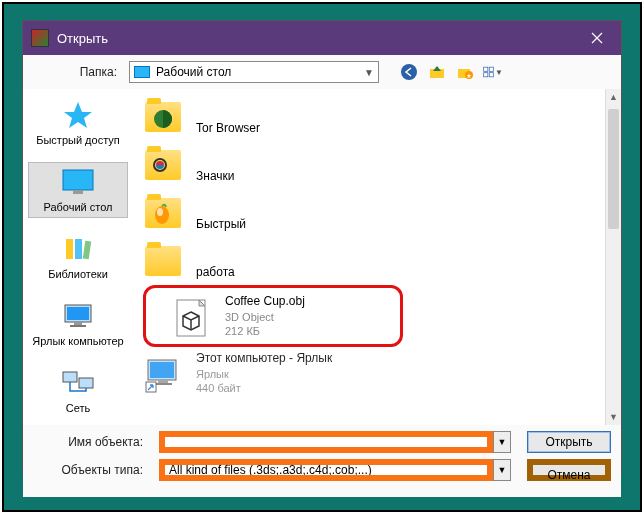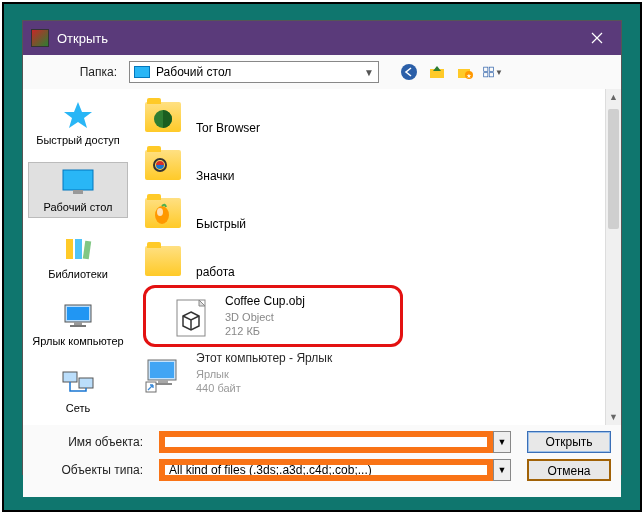--- a/index.html
+++ b/index.html
@@ -30,21 +30,21 @@
 .fitem .ftxt .meta { color: #888; font-size: 11px; }
 .highlight-box { border: 3px solid #e31111; border-radius: 12px; padding: 2px 20px; margin: 0 6px; width: 260px; }
 .highlight-box .fitem { min-height: 40px; }
 .bottom { padding: 6px 10px 10px; background: #fafafa; }
 .brow { display: flex; align-items: center; margin-bottom: 6px; gap: 16px; }
 .brow .blbl { width: 110px; text-align: right; font-size: 12px; color: #222; }
 .brow input.text { flex: 1; height: 22px; border: 6px solid #f97316; font-size: 12px; padding: 0 4px; background: #fff; }
 .combo-wrap { flex: 1; display: flex; }
 .combo-wrap input { flex: 1; height: 22px; border: 1px solid #888; border-right: none; font-size: 12px; padding: 0 4px; }
 .combo-wrap .cbtn, .dd-btn { width: 18px; height: 22px; border: 1px solid #888; background: #eee; display: flex; align-items: center; justify-content: center; font-size: 9px; cursor: pointer; }
-.btn { width: 84px; height: 22px; border: 2px solid #a16207; background: #e8e8e8; font-size: 12px; cursor: pointer; text-align: center; line-height: 20px; }
+.btn { width: 84px; height: 22px; border: 6px solid #a16207; background: #e8e8e8; font-size: 12px; cursor: pointer; text-align: center; line-height: 20px; }
 .btn.primary { border: 1px solid #3a6fb7; box-shadow: inset 0 0 0 1px #9fc2ea; }
 
 .folder-ico { width: 36px; height: 30px; background: linear-gradient(#ffe082, #ffca28); border-radius: 2px; position: relative; }
 .folder-ico::before { content: ""; position: absolute; top: -4px; left: 2px; width: 14px; height: 6px; background: #ffca28; border-radius: 2px 2px 0 0; }
 .scrollbar { position: absolute; right: 0; top: 0; bottom: 0; width: 16px; background: #f0f0f0; border-left: 1px solid #ddd; }
 .scrollbar .thumb { position: absolute; left: 2px; right: 2px; top: 20px; height: 120px; background: #cfcfcf; border-radius: 2px; }
 .scrollbar .arr { position: absolute; left: 0; right: 0; height: 16px; display: flex; align-items: center; justify-content: center; font-size: 9px; color: #666; }
 .scrollbar .arr.up { top: 0; } .scrollbar .arr.dn { bottom: 0; }
 </style>
 </head>

